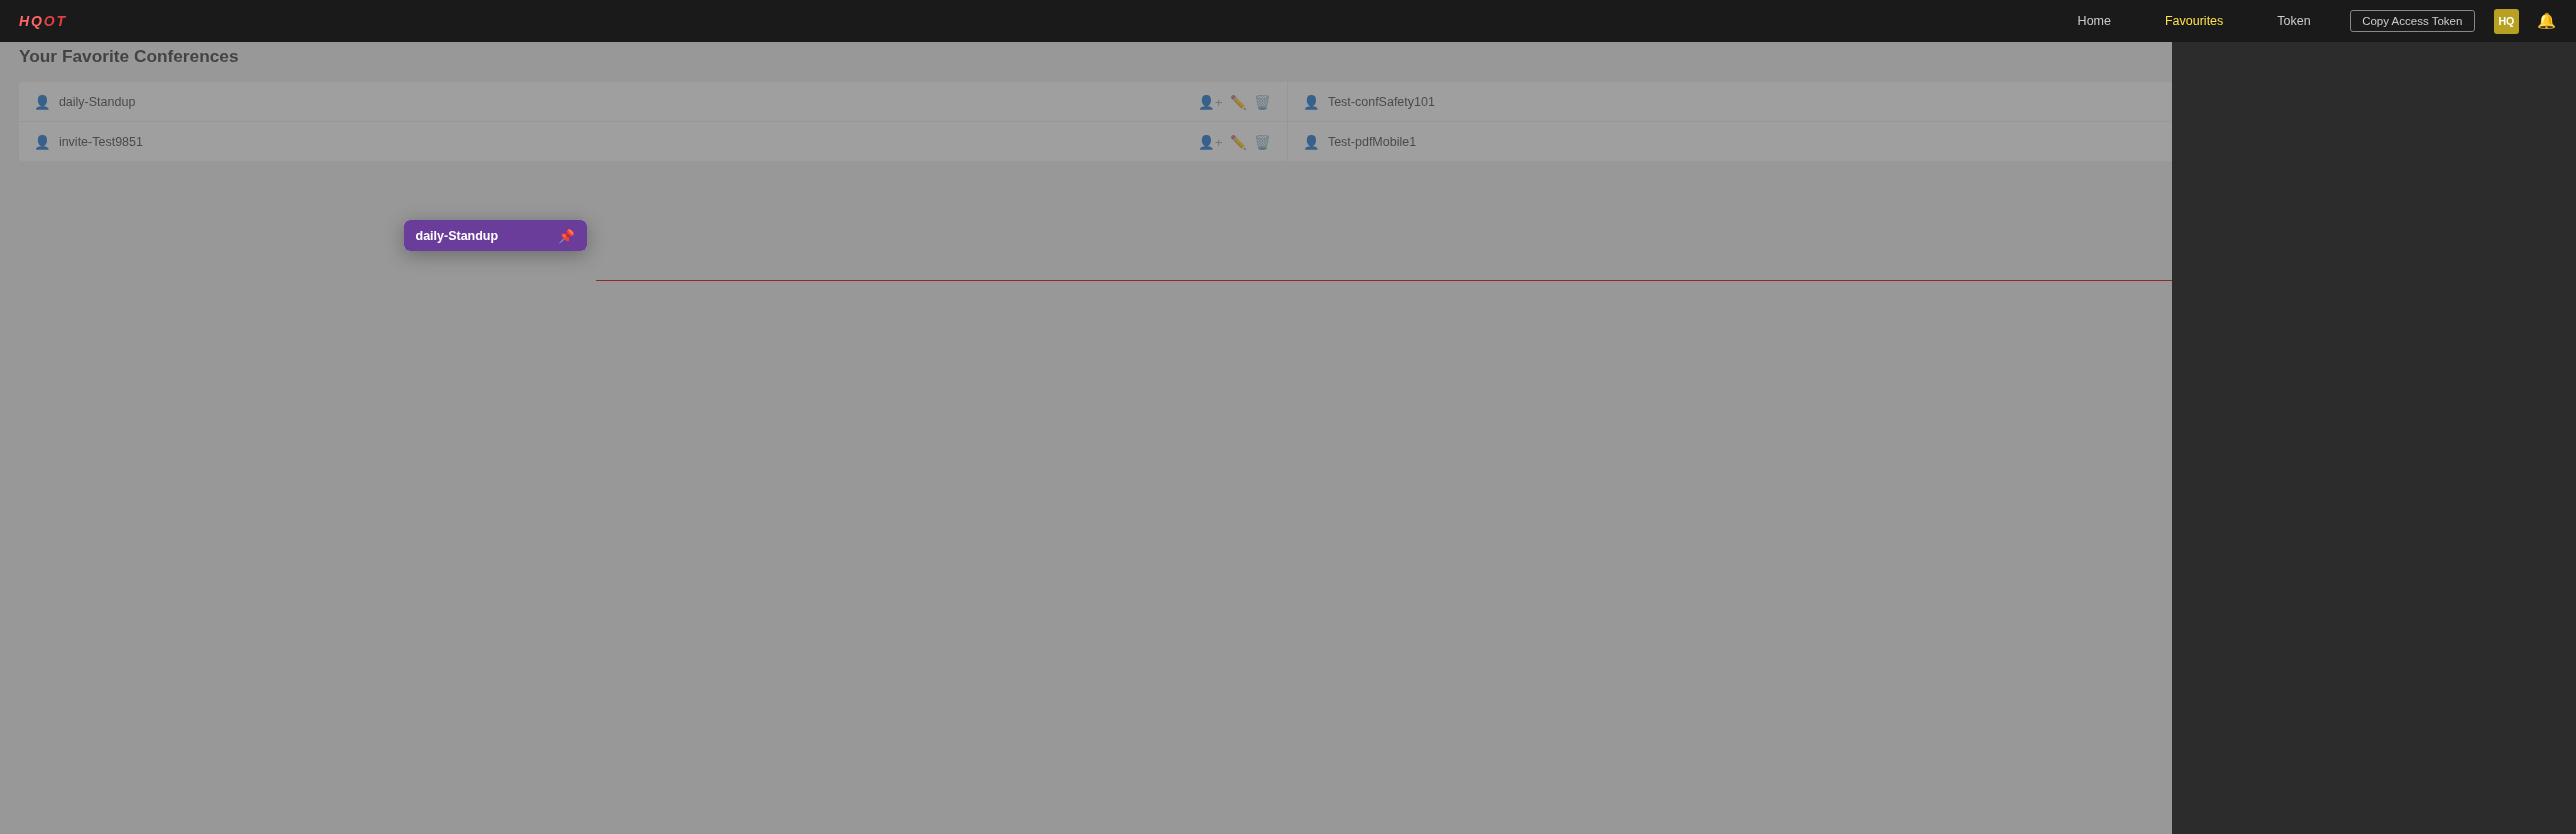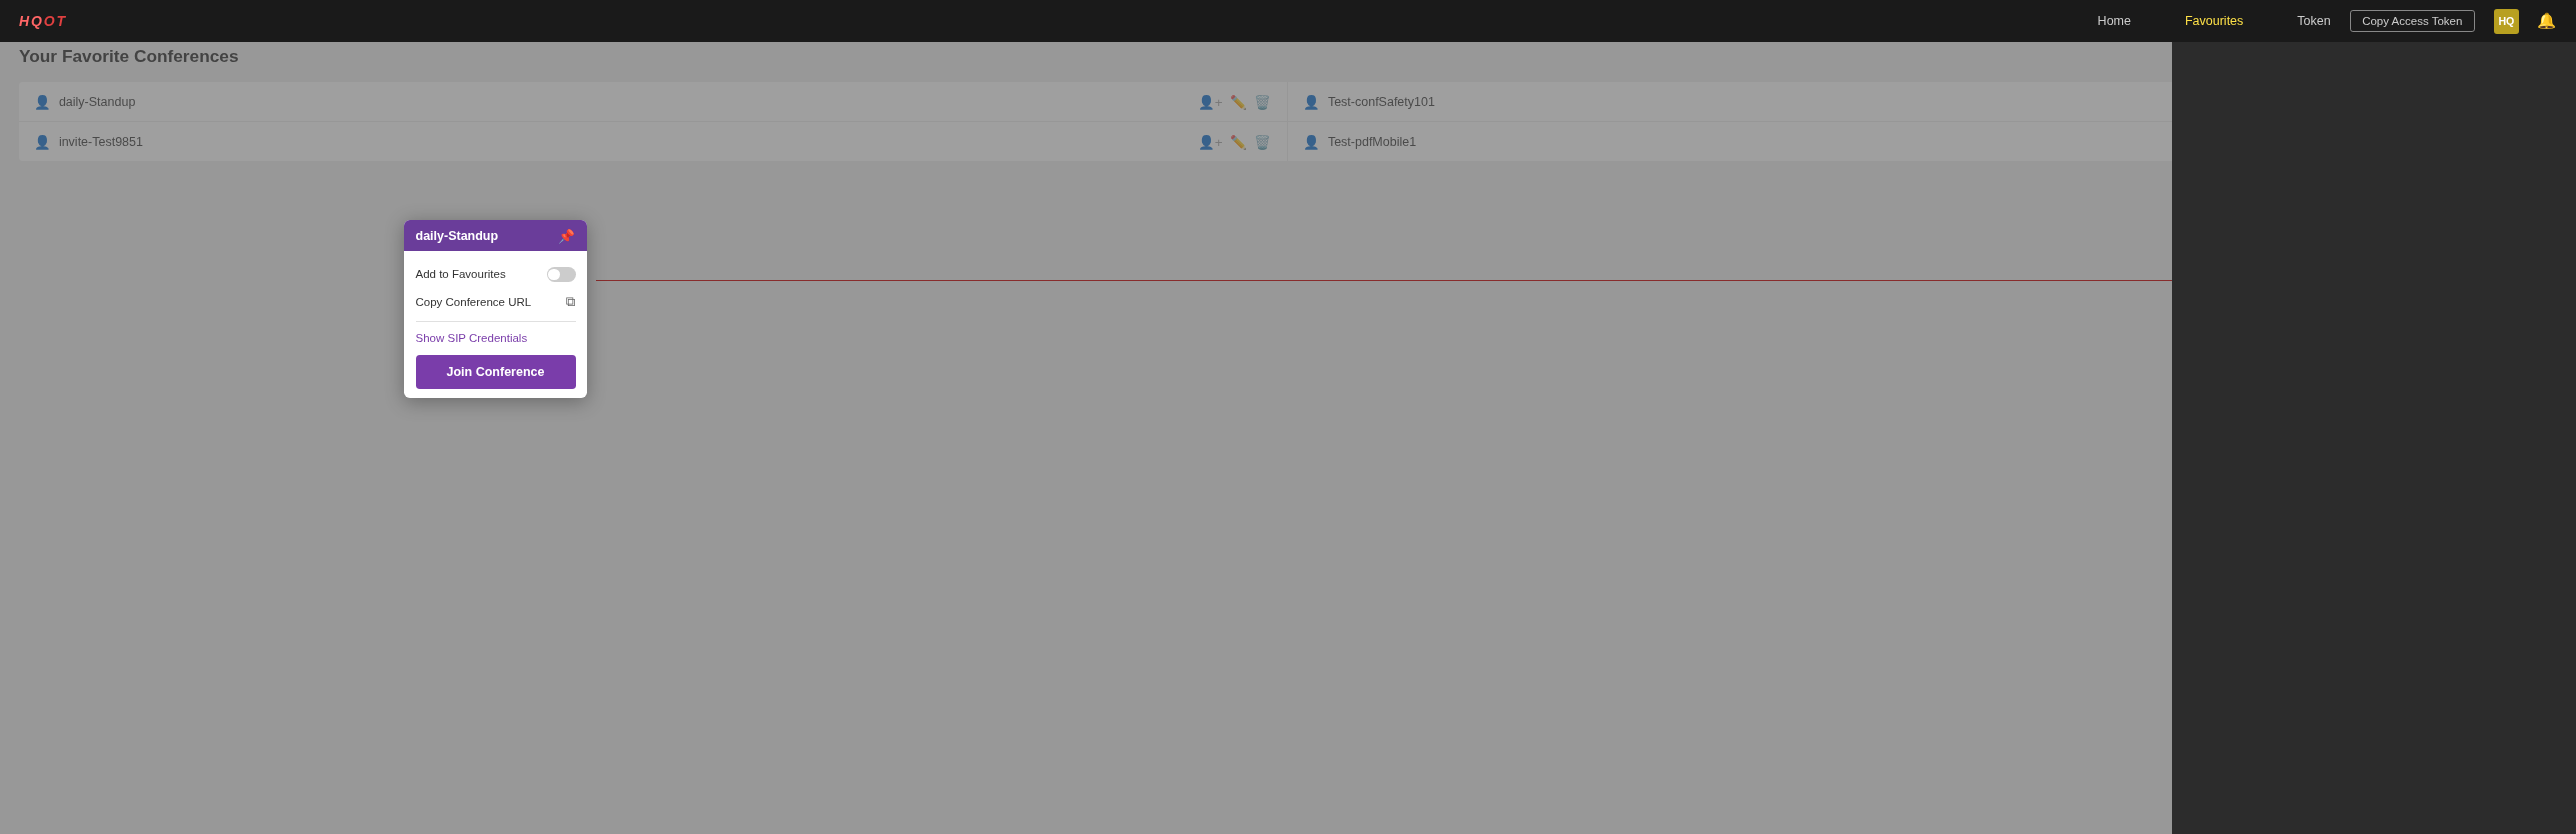--- a/index.html
+++ b/index.html
@@ -37,20 +37,21 @@
     }
     .nav-link.active { color: #fde047; }
     .nav-btn {
       background: transparent;
       border: 1px solid #888;
       color: #ccc;
       padding: 3.8px 11.5px;
       font-size: 11.5px;
       border-radius: 2.9px;
       cursor: pointer;
+      margin-left: 20px;
     }
     .nav-avatar {
       width: 25px;
       height: 25px;
       background: #b8a020;
       border-radius: 2.9px;
       display: flex;
       align-items: center;
       justify-content: center;
       font-size: 10.6px;
@@ -346,39 +347,16 @@
 
   </div>
 
   <div class="overlay"></div>
 
   <div class="modal">
     <div class="modal-header">
       <span>daily-Standup</span>
       <span class="modal-pin">📌</span>
     </div>
-    <div class="modal-body">
-
-      
-      <div class="modal-row">
-        <span class="modal-row-label">Add to Favourites</span>
-        <div class="toggle-switch"></div>
-      </div>
-
-      
-      <div class="modal-row">
-        <span class="modal-row-label">Copy Conference URL</span>
-        <span class="copy-icon">⧉</span>
-      </div>
-
-      <hr class="modal-divider">
-
-      
-      <a class="sip-link">Show SIP Credentials</a>
-
-      
-      <button class="join-btn">Join Conference</button>
-
-    </div>
   </div>
 
 </div>
 
 
 </body></html>

